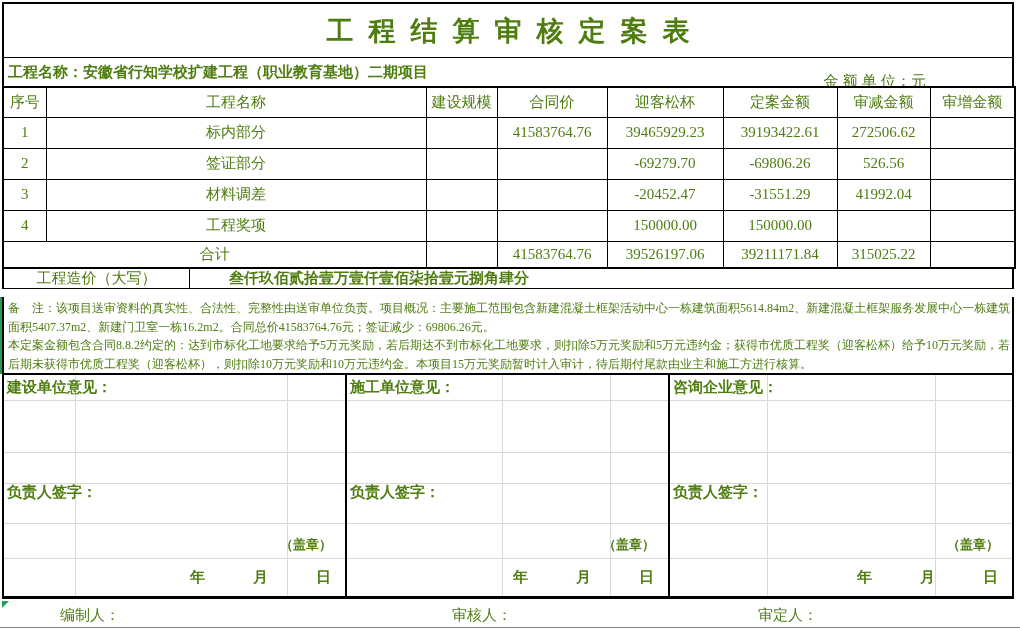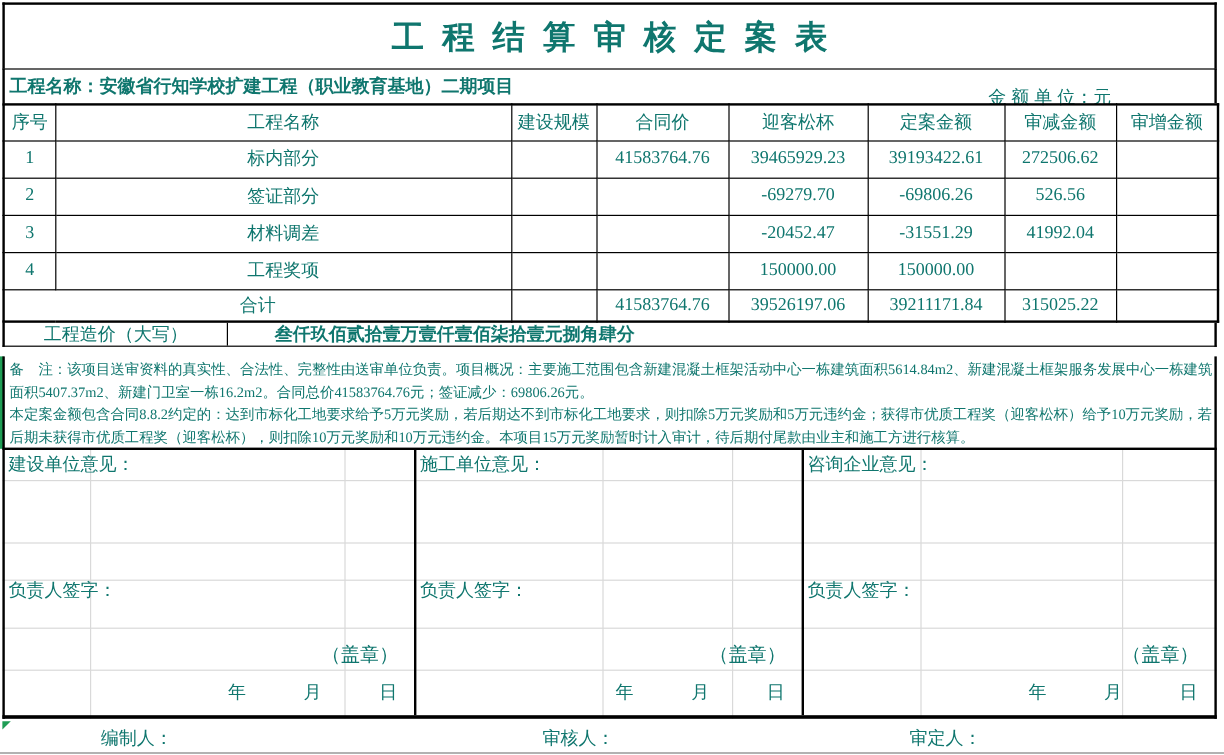--- a/index.html
+++ b/index.html
@@ -1,17 +1,17 @@
 <!DOCTYPE html>
 <html><head>
 <meta charset="utf-8">
 <style>
   html,body{margin:0;padding:0;background:#fff;}
   #sheet{position:relative;width:1020px;height:629px;background:#fff;overflow:hidden;
-         font-family:"Liberation Serif","DejaVu Serif",serif;color:#0f766e;}
+         font-family:"Liberation Serif","DejaVu Serif",serif;color:#4d7c0f;}
   
   #title{position:absolute;top:2px;left:2px;width:1012px;height:55px;box-sizing:border-box;
          border-top:2px solid #000;border-left:2px solid #000;border-right:2px solid #000;
          display:flex;align-items:center;justify-content:center;
          font-family:"Liberation Sans","DejaVu Sans",sans-serif;
          font-size:27px;font-weight:bold;letter-spacing:15px;text-indent:15px;}
   
   #namerow{position:absolute;top:57px;left:2px;width:1012px;height:29px;box-sizing:border-box;
            border-top:1px solid #000;border-left:2px solid #000;border-right:2px solid #000;
            display:flex;align-items:center;justify-content:space-between;
@@ -37,36 +37,36 @@
               white-space:nowrap;overflow:hidden;}
   
   #note{position:absolute;top:297px;left:2px;width:1012px;height:78px;box-sizing:border-box;
         border-left:2px solid #000;border-right:2px solid #000;border-bottom:2px solid #000;
         padding:2px 0 0 4px;font-size:12px;line-height:18.5px;}
   #note .nline{white-space:nowrap;overflow:hidden;}
   #greenbar{position:absolute;top:297px;left:0;width:3px;height:77px;background:#1f9d55;}
   
   #opinions{position:absolute;top:375px;left:2px;width:1012px;height:224px;box-sizing:border-box;
             border-left:2px solid #000;border-right:2px solid #000;border-bottom:3px solid #000;
-            display:flex;}
+            display:flex;font-weight:bold;}
   .opcol{position:relative;height:100%;}
   .opdiv{width:2px;background:#000;height:100%;}
   #op0{width:341px;} #op1{width:321px;} #op2{flex:1;}
   .op-title{position:absolute;top:3px;left:3px;font-size:15px;white-space:nowrap;}
   .op-sign{position:absolute;top:108px;left:3px;font-size:15px;white-space:nowrap;}
-  .op-seal{position:absolute;top:161px;right:13px;font-size:16px;white-space:nowrap;}
+  .op-seal{position:absolute;top:161px;right:13px;font-size:13px;white-space:nowrap;}
   .op-date{position:absolute;top:193px;right:14px;display:flex;gap:48px;font-size:15px;}
   
   .gv{position:absolute;top:375px;height:224px;width:1px;background:#d9d9d9;}
   .gh{position:absolute;left:2px;width:1012px;height:1px;background:#d9d9d9;}
   
   #footer{position:absolute;top:602px;left:0;width:1020px;height:25px;
           border-bottom:1px solid #808080;font-size:15px;}
   #footer span{position:absolute;top:4px;white-space:nowrap;}
-  #f0{left:84px;} #f1{left:452px;} #f2{left:758px;}
+  #f0{left:60px;} #f1{left:452px;} #f2{left:758px;}
   #greentri{position:absolute;top:601px;left:2px;width:0;height:0;
             border-top:7px solid #1f9d55;border-right:7px solid transparent;}
 </style>
 </head>
 <body>
 
 <div id="sheet">
 
   <div id="title">工程结算审核定案表</div>
 

